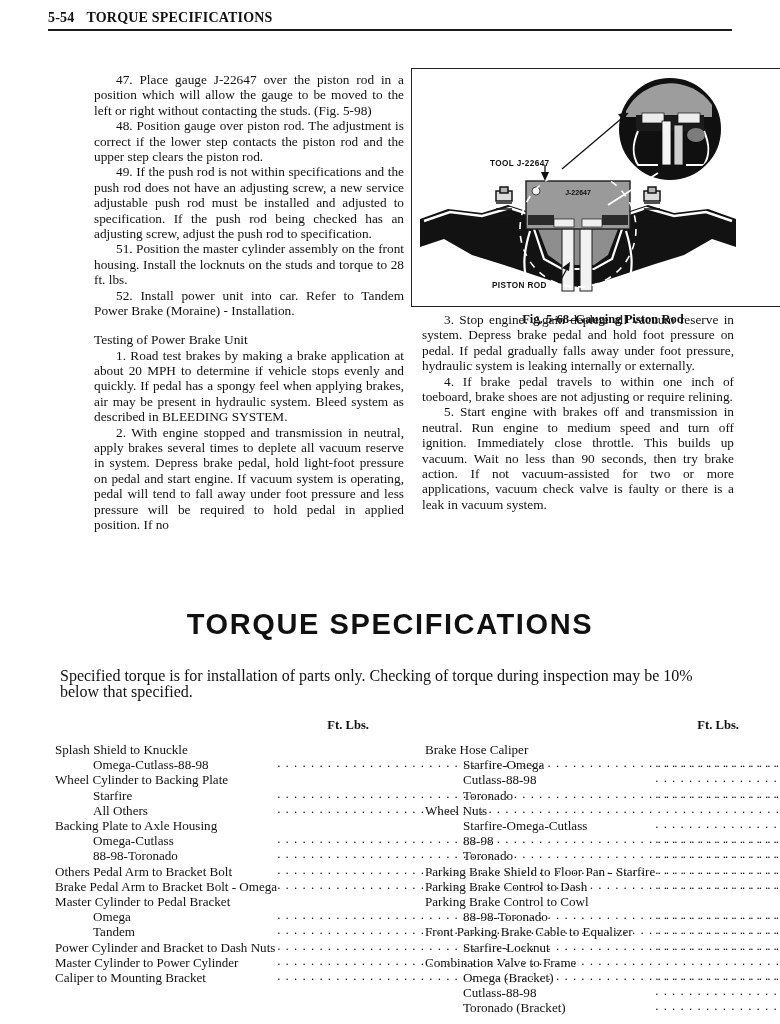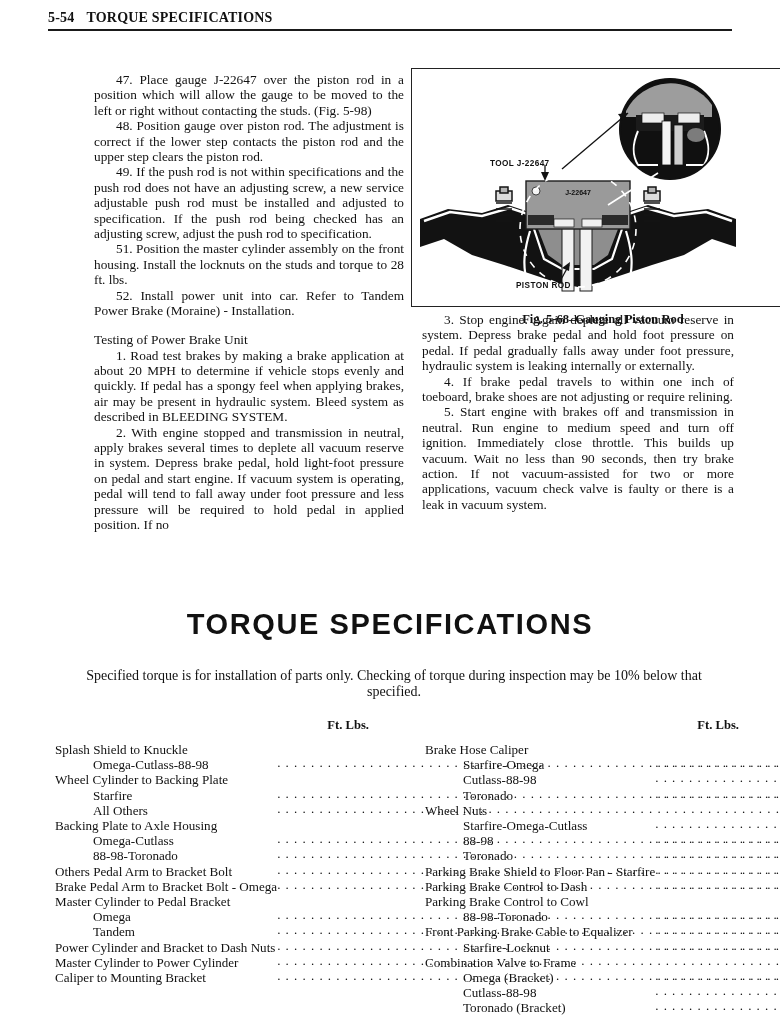--- a/index.html
+++ b/index.html
@@ -92,41 +92,40 @@
   .fig-label {
     position: absolute;
     font-family: "Liberation Sans", sans-serif;
     font-size: 8.2px;
     font-weight: bold;
     letter-spacing: 0.4px;
     color: #111;
     white-space: nowrap;
   }
   .fig-label-tool  { left: 78px; top: 90px; }
-  .fig-label-rod   { left: 104px; top: 212px; }
+  .fig-label-rod   { left: 80px; top: 212px; }
 
   
   .section-title {
     position: absolute;
     left: 0;
     top: 608px;
     width: 780px;
     text-align: center;
     font-family: "Liberation Sans", sans-serif;
     font-weight: bold;
     font-size: 29px;
     letter-spacing: 1.6px;
   }
   .spec-note {
     position: absolute;
     left: 60px;
     top: 668px;
     width: 668px;
-    text-align: center;
-    font-size: 14px;
+    font-size: 16px;
     line-height: 16px;
   }
 
   
   .tables {
     position: absolute;
     left: 0;
     top: 718px;
     width: 780px;
   }

